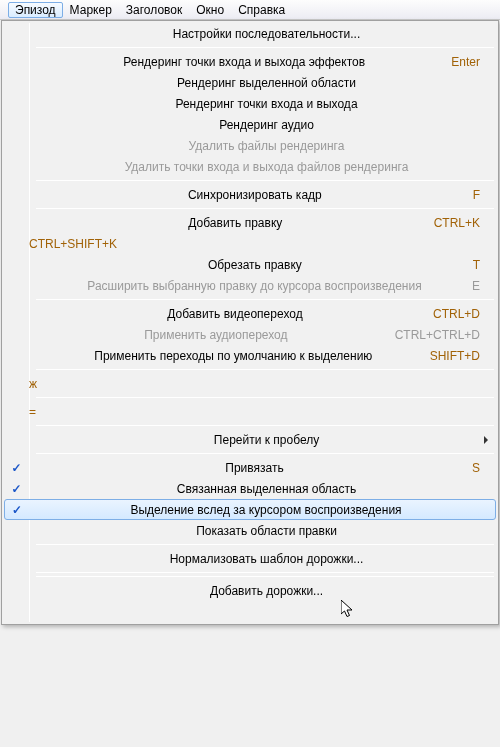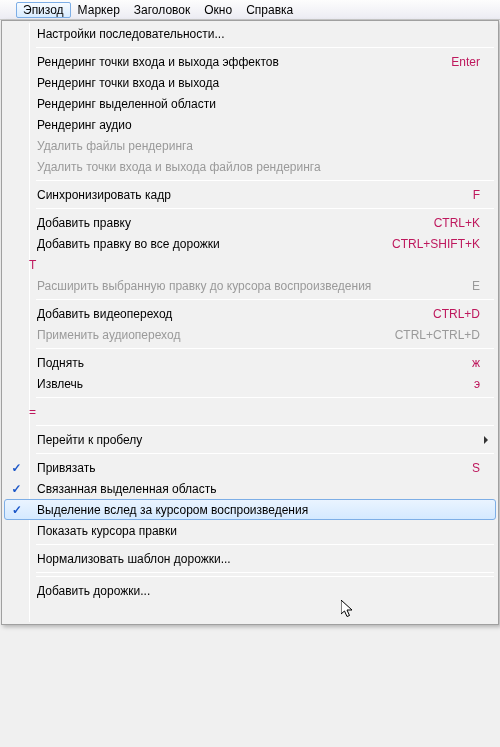--- a/index.html
+++ b/index.html
@@ -7,21 +7,21 @@
     width: 500px; height: 747px;
     font-family: "Segoe UI", Tahoma, Arial, sans-serif;
     font-size: 12px;
     background: #f0f0f0;
     overflow: hidden;
   }
   .menubar {
     display: flex;
     background: linear-gradient(#fdfdfd, #ececf3);
     border-bottom: 1px solid #c9c9c9;
-    padding: 1px 16px;
+    padding: 1px 8px;
     height: 20px;
     align-items: center;
   }
   .menubar-item {
     padding: 1px 7px;
     cursor: default;
   }
   .menubar-item.active {
     background: linear-gradient(#f7fbff, #d9ecff);
     border: 1px solid #7daee6;
@@ -46,20 +46,21 @@
     width: 1px;
     background: #e0e0e0;
     border-right: 1px solid #ffffff;
   }
   .menu-item {
     display: flex;
     align-items: center;
     height: 21px;
     position: relative;
     cursor: default;
+    text-align: center;
   }
   .menu-item.hover {
     background: linear-gradient(#eaf4ff, #d4e9ff);
     border: 1px solid #7daee6;
     border-radius: 3px;
     height: 21px;
   }
   .menu-item.hover .mi-gutter { width: 24px; }
   .mi-gutter {
     width: 25px;
@@ -70,21 +71,21 @@
     flex-shrink: 0;
   }
   .mi-label {
     flex: 1;
     padding-left: 8px;
     color: #000;
     white-space: nowrap;
   }
   .mi-shortcut {
     padding-right: 16px;
-    color: #be185d;
+    color: #a16207;
     white-space: nowrap;
   }
   .menu-item.disabled .mi-label,
   .menu-item.disabled .mi-shortcut {
     color: #9a9a9a;
   }
   .mi-sub {
     position: absolute;
     right: 8px;
     top: 50%;
@@ -132,25 +133,25 @@
   </div>
   <div class="separator"></div>
 
   <div class="menu-item">
     <div class="mi-gutter"></div>
       <div class="mi-label">Рендеринг точки входа и выхода эффектов</div>
       <div class="mi-shortcut">Enter</div>
   </div>
   <div class="menu-item">
     <div class="mi-gutter"></div>
+      <div class="mi-label">Рендеринг выделенной области</div>
+  </div>
+  <div class="menu-item">
+    <div class="mi-gutter"></div>
       <div class="mi-label">Рендеринг точки входа и выхода</div>
-  </div>
-  <div class="menu-item">
-    <div class="mi-gutter"></div>
-      <div class="mi-label">Рендеринг выделенной области</div>
   </div>
   <div class="menu-item">
     <div class="mi-gutter"></div>
       <div class="mi-label">Рендеринг аудио</div>
   </div>
   <div class="menu-item disabled">
     <div class="mi-gutter"></div>
       <div class="mi-label">Удалить файлы рендеринга</div>
   </div>
   <div class="menu-item disabled">
@@ -166,55 +167,54 @@
   </div>
   <div class="separator"></div>
 
   <div class="menu-item">
     <div class="mi-gutter"></div>
       <div class="mi-label">Добавить правку</div>
       <div class="mi-shortcut">CTRL+K</div>
   </div>
   <div class="menu-item">
     <div class="mi-gutter"></div>
-      <div class="mi-label">Добавить правку во все дорожки</div>
       <div class="mi-shortcut">CTRL+SHIFT+K</div>
   </div>
   <div class="menu-item">
     <div class="mi-gutter"></div>
+      <div class="mi-label">Обрезать правку</div>
       <div class="mi-shortcut">T</div>
   </div>
   <div class="menu-item disabled">
     <div class="mi-gutter"></div>
       <div class="mi-label">Расширить выбранную правку до курсора воспроизведения</div>
       <div class="mi-shortcut">E</div>
   </div>
   <div class="separator"></div>
 
   <div class="menu-item">
     <div class="mi-gutter"></div>
       <div class="mi-label">Добавить видеопереход</div>
       <div class="mi-shortcut">CTRL+D</div>
   </div>
   <div class="menu-item disabled">
     <div class="mi-gutter"></div>
       <div class="mi-label">Применить аудиопереход</div>
       <div class="mi-shortcut">CTRL+CTRL+D</div>
   </div>
-  <div class="separator"></div>
-
-  <div class="menu-item">
-    <div class="mi-gutter"></div>
-      <div class="mi-label">Поднять</div>
+  <div class="menu-item">
+    <div class="mi-gutter"></div>
+      <div class="mi-label">Применить переходы по умолчанию к выделению</div>
+      <div class="mi-shortcut">SHIFT+D</div>
+  </div>
+  <div class="separator"></div>
+
+  <div class="menu-item">
+    <div class="mi-gutter"></div>
       <div class="mi-shortcut">ж</div>
-  </div>
-  <div class="menu-item">
-    <div class="mi-gutter"></div>
-      <div class="mi-label">Извлечь</div>
-      <div class="mi-shortcut">э</div>
   </div>
   <div class="separator"></div>
 
   <div class="menu-item">
     <div class="mi-gutter"></div>
       <div class="mi-shortcut">=</div>
   </div>
   <div class="separator"></div>
 
   <div class="menu-item">
@@ -238,21 +238,21 @@
     <div class="mi-label">Связанная выделенная область</div>
   </div>
   <div class="menu-item hover">
     <div class="mi-gutter">
         <span class="check">✓</span>
       </div>
     <div class="mi-label">Выделение вслед за курсором воспроизведения</div>
   </div>
   <div class="menu-item">
     <div class="mi-gutter"></div>
-      <div class="mi-label">Показать курсора правки</div>
+      <div class="mi-label">Показать области правки</div>
   </div>
   <div class="separator"></div>
 
   <div class="menu-item">
     <div class="mi-gutter"></div>
       <div class="mi-label">Нормализовать шаблон дорожки...</div>
   </div>
   <div class="separator"></div>
 
   <div class="separator"></div>

